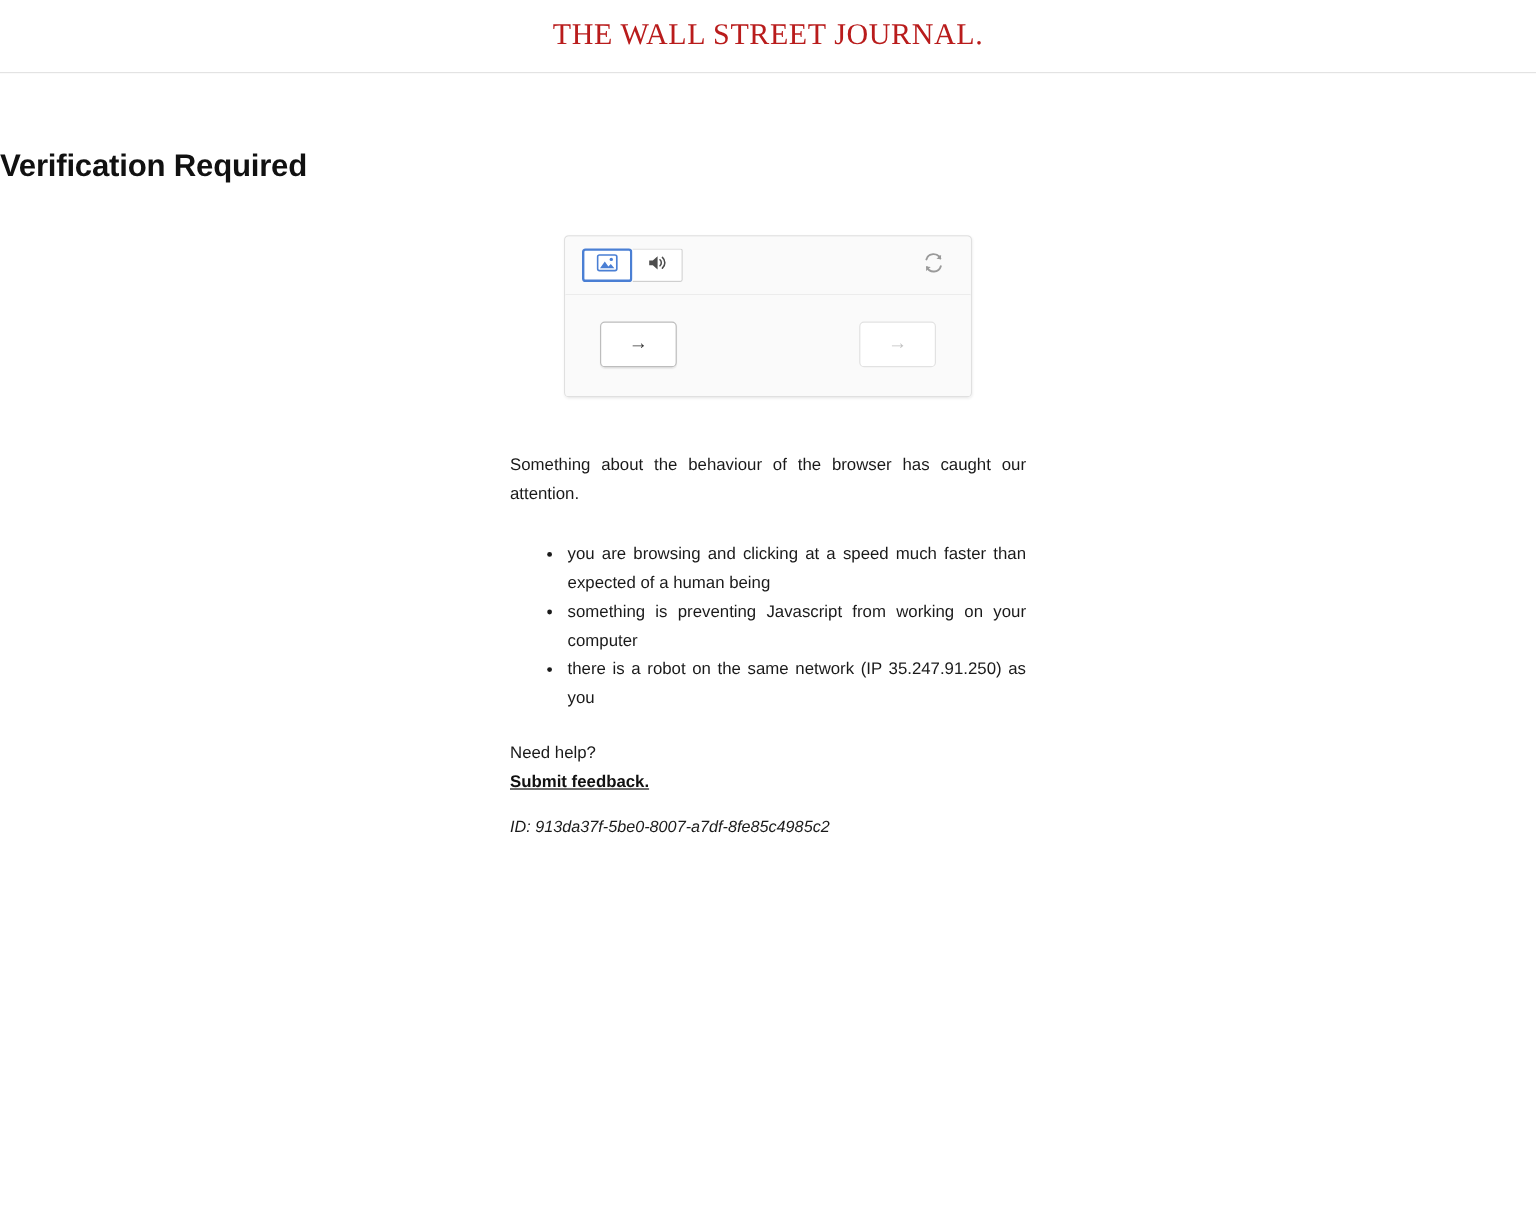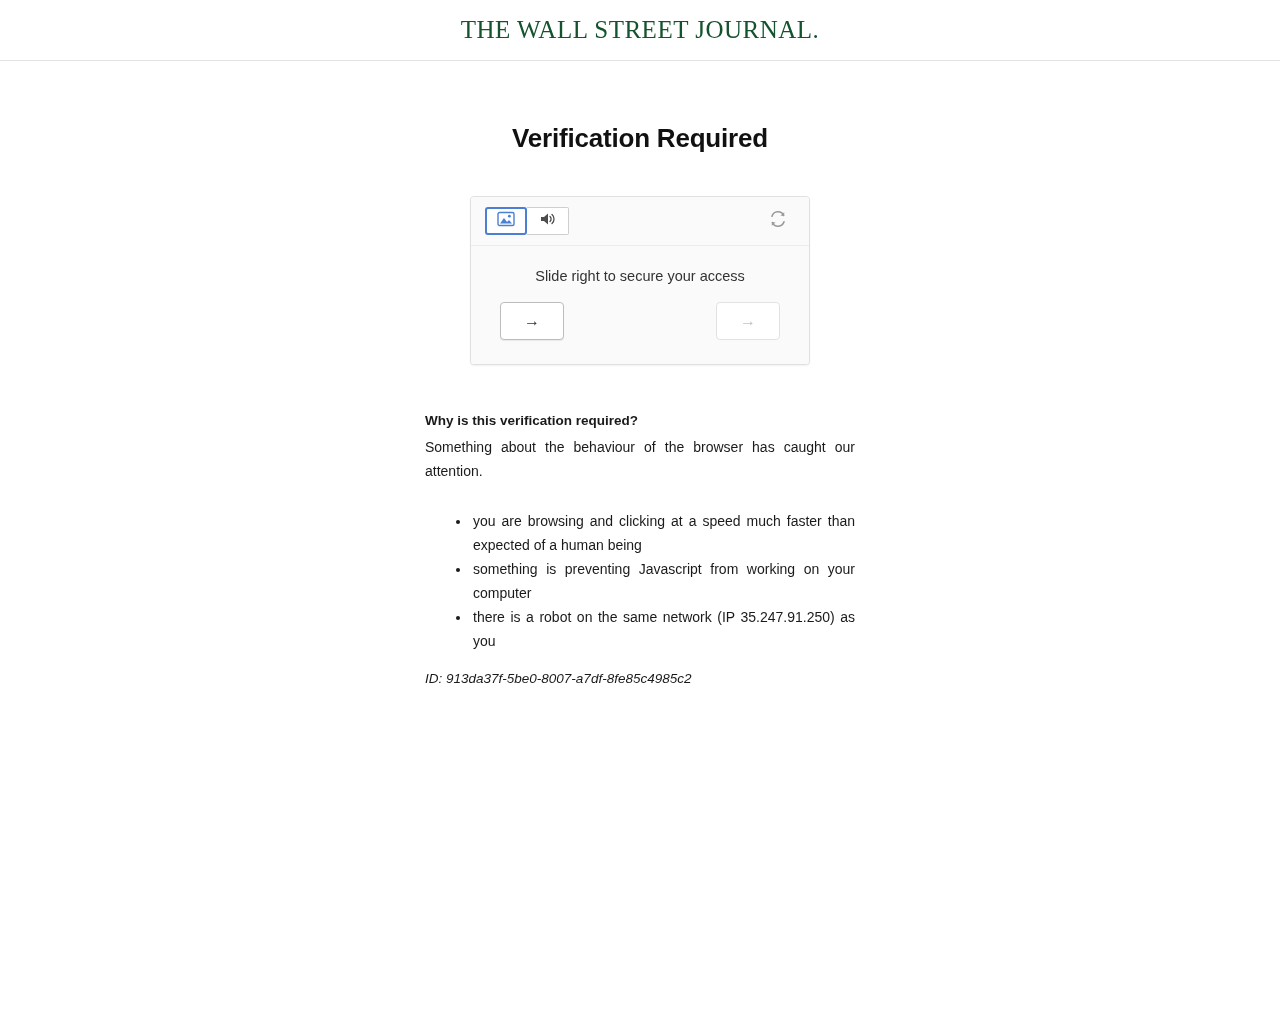--- a/index.html
+++ b/index.html
@@ -19,29 +19,29 @@
     border-bottom: 1px solid #e3e3e3;
     display: flex;
     align-items: center;
     justify-content: center;
     background: #ffffff;
   }
   .masthead {
     font-family: "Liberation Serif", serif;
     font-size: 25px;
     letter-spacing: 0.5px;
-    color: #14532d;
+    color: #b91c1c;
     font-weight: 400;
     text-transform: uppercase;
     white-space: nowrap;
   }
 
   
   .page-title {
-    text-align: center;
+    text-align: left;
     font-size: 26px;
     font-weight: bold;
     margin-top: 62px;
     color: #111;
     letter-spacing: -0.2px;
   }
 
   
   .captcha-wrap {
     display: flex;
@@ -215,41 +215,43 @@
             <path d="M4 7.2 A6.2 6.2 0 0 1 15.6 6.4" fill="none" stroke="#9a9a9a" stroke-width="1.6" stroke-linecap="round"></path>
             <path d="M16 12.8 A6.2 6.2 0 0 1 4.4 13.6" fill="none" stroke="#9a9a9a" stroke-width="1.6" stroke-linecap="round"></path>
             <path d="M16.3 3.2 L16.1 7.0 L12.4 6.6 Z" fill="#9a9a9a"></path>
             <path d="M3.7 16.8 L3.9 13.0 L7.6 13.4 Z" fill="#9a9a9a"></path>
           </svg>
         </span>
       </div>
     </div>
 
     <div class="captcha-body">
-      <div class="captcha-instruction">Slide right to secure your access</div>
       <div class="slider-row">
         <div class="slider-handle">
           <span class="arrow-dark">→</span>
         </div>
         <div class="slider-target">
           <span class="arrow-light">→</span>
         </div>
       </div>
     </div>
 
   </div>
 </div>
 
 <div class="content">
-  <div class="q">Why is this verification required?</div>
   <p class="just">Something about the behaviour of the browser has caught our attention.</p>
 
   <div class="section-gap"></div>
 
   <ul class="reasons">
     <li>you are browsing and clicking at a speed much faster than expected of a human being</li>
     <li>something is preventing Javascript from working on your computer</li>
     <li>there is a robot on the same network (IP 35.247.91.250) as you</li>
   </ul>
 
+  <div class="help-block">
+    <p class="help-line">Need help?</p>
+    <a class="feedback-link">Submit feedback.</a>
+  </div>
 
   <div class="id-line">ID: 913da37f-5be0-8007-a7df-8fe85c4985c2</div>
 </div>
 
 </body></html>

